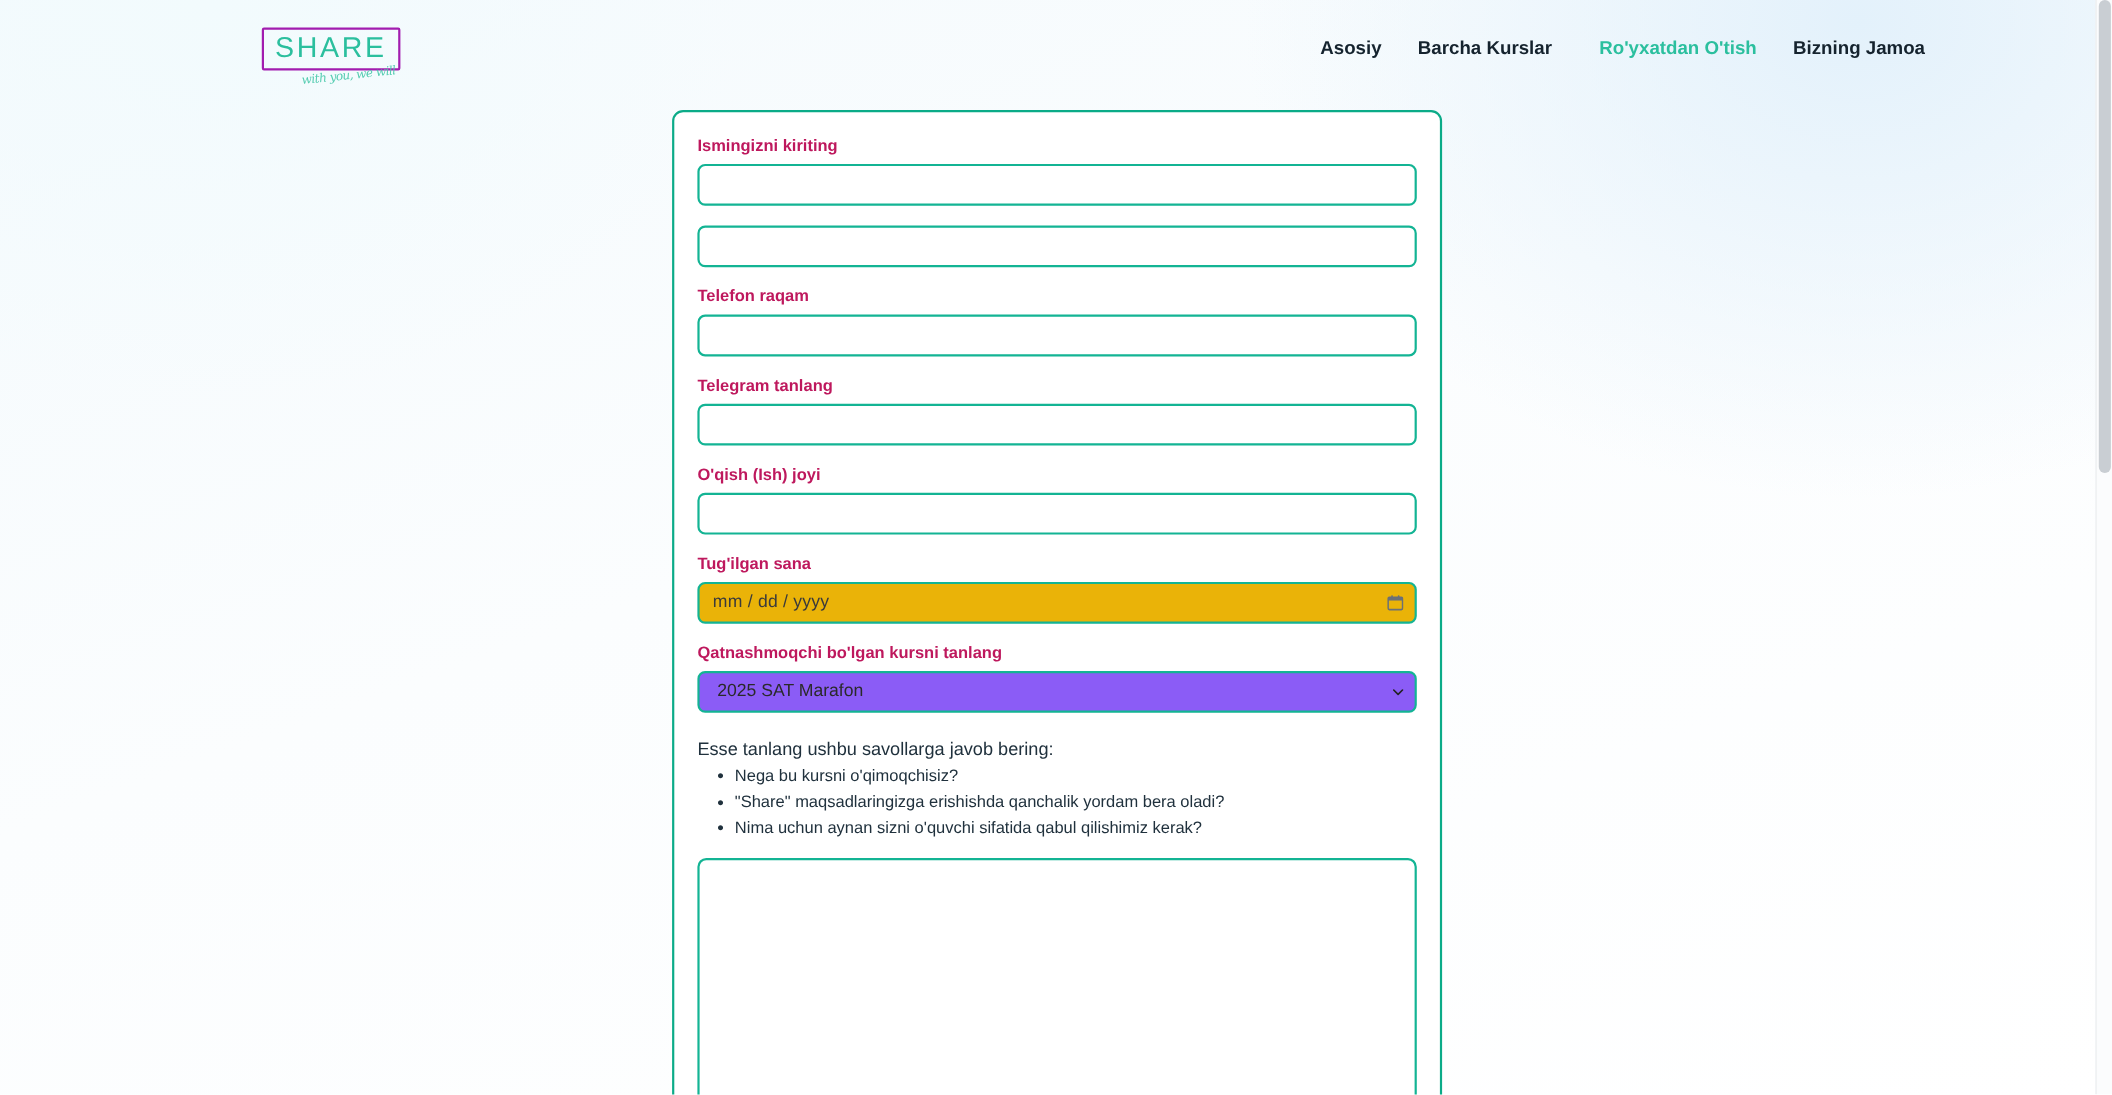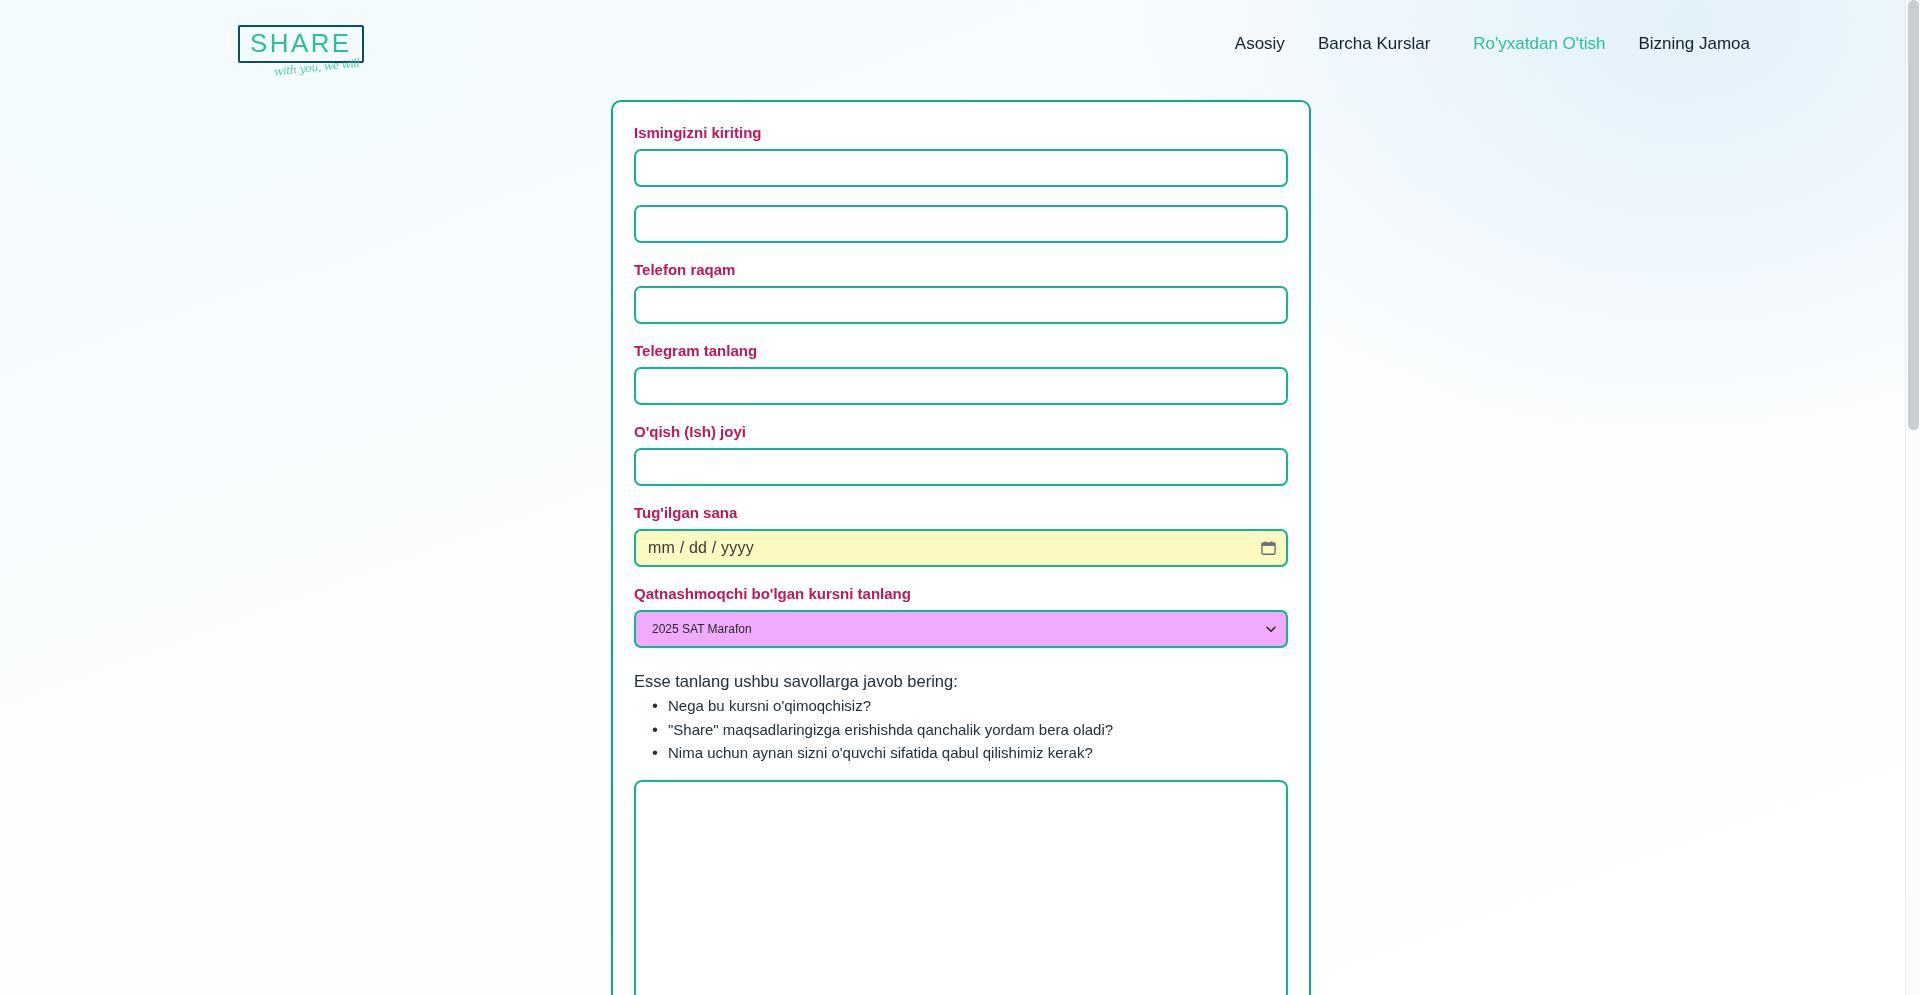--- a/index.html
+++ b/index.html
@@ -27,21 +27,21 @@
     padding: 0 170px 0 238px;
     position: relative;
   }
 
   #brand-logo {
     display: inline-block;
     position: relative;
     width: 106px;
   }
   #brand-logo .logo-frame {
-    border: 2px solid #0c4a6e;
+    border: 2px solid #a21caf;
     border-radius: 2px;
     padding: 3px 10px 5px 10px;
     display: inline-block;
     background: transparent;
   }
   #brand-logo .logo-word {
     font-size: 26px;
     letter-spacing: 2.4px;
     color: #2bbf9e;
     font-weight: 400;
@@ -60,20 +60,21 @@
     letter-spacing: -0.5px;
     white-space: nowrap;
     opacity: .92;
   }
 
   #main-nav {
     margin-left: auto;
     display: flex;
     align-items: center;
     gap: 33px;
+    font-weight: bold;
   }
   #main-nav .nav-link {
     font-size: 17px;
     color: #15232e;
     text-decoration: none;
     white-space: nowrap;
     cursor: pointer;
   }
   #main-nav .nav-link.active { color: #2bbf9e; margin-left: 10px; }
 
@@ -116,21 +117,21 @@
     outline: none;
   }
 
   .date-wrap { position: relative; }
   .date-wrap .date-text {
     display: flex;
     align-items: center;
     height: 38px;
     border: 2px solid #13b494;
     border-radius: 7px;
-    background: #fef9c3;
+    background: #eab308;
     padding: 0 12px;
     font-size: 16px;
     color: #3b3b3b;
     letter-spacing: .2px;
   }
   .date-wrap .calendar-icon {
     position: absolute;
     right: 12px;
     top: 50%;
     transform: translateY(-50%);
@@ -138,23 +139,23 @@
     display: block;
   }
 
   .select-wrap { position: relative; }
   .select-wrap .select-box {
     display: flex;
     align-items: center;
     height: 38px;
     border: 2px solid #13b494;
     border-radius: 7px;
-    background: #f0abfc;
+    background: #8b5cf6;
     padding: 0 30px 0 16px;
-    font-size: 12px;
+    font-size: 16px;
     color: #2a2a2a;
   }
   .select-wrap .chevron-down-icon {
     position: absolute;
     right: 11px;
     top: 50%;
     transform: translateY(-50%);
     width: 12px; height: 12px;
   }
 

